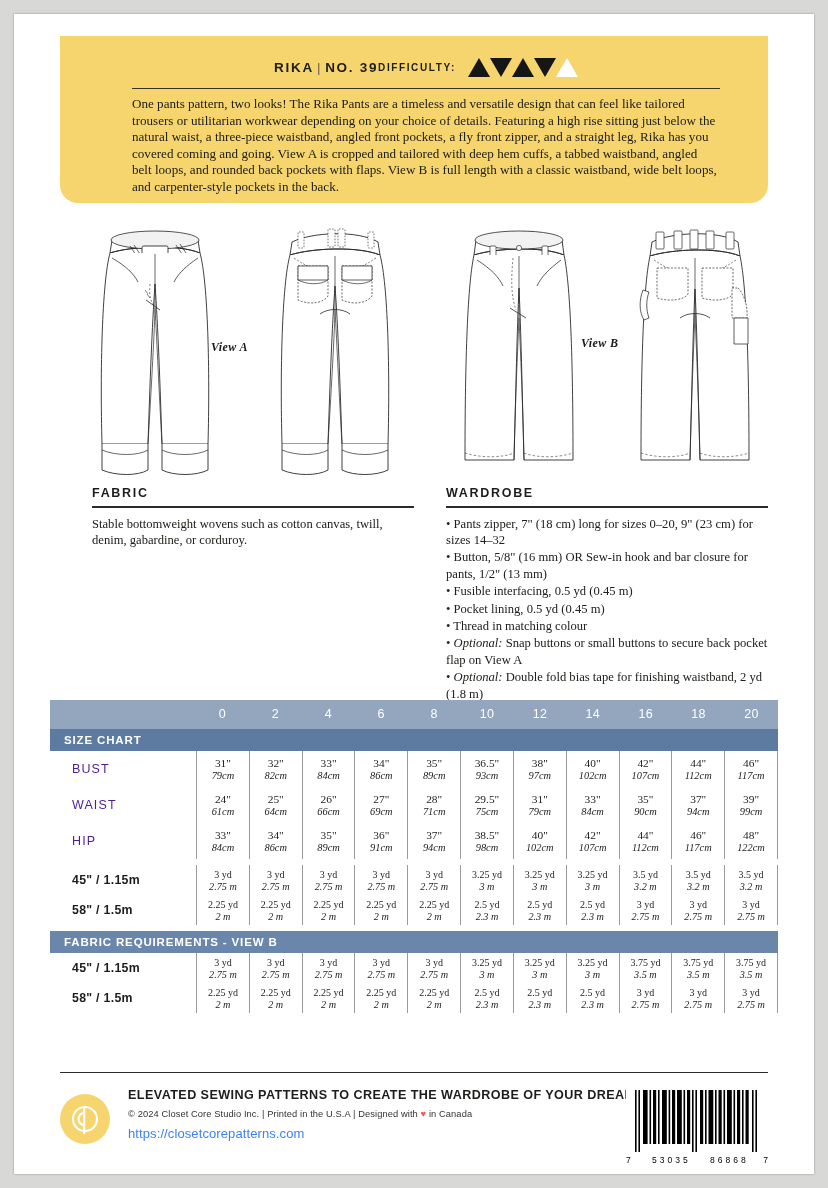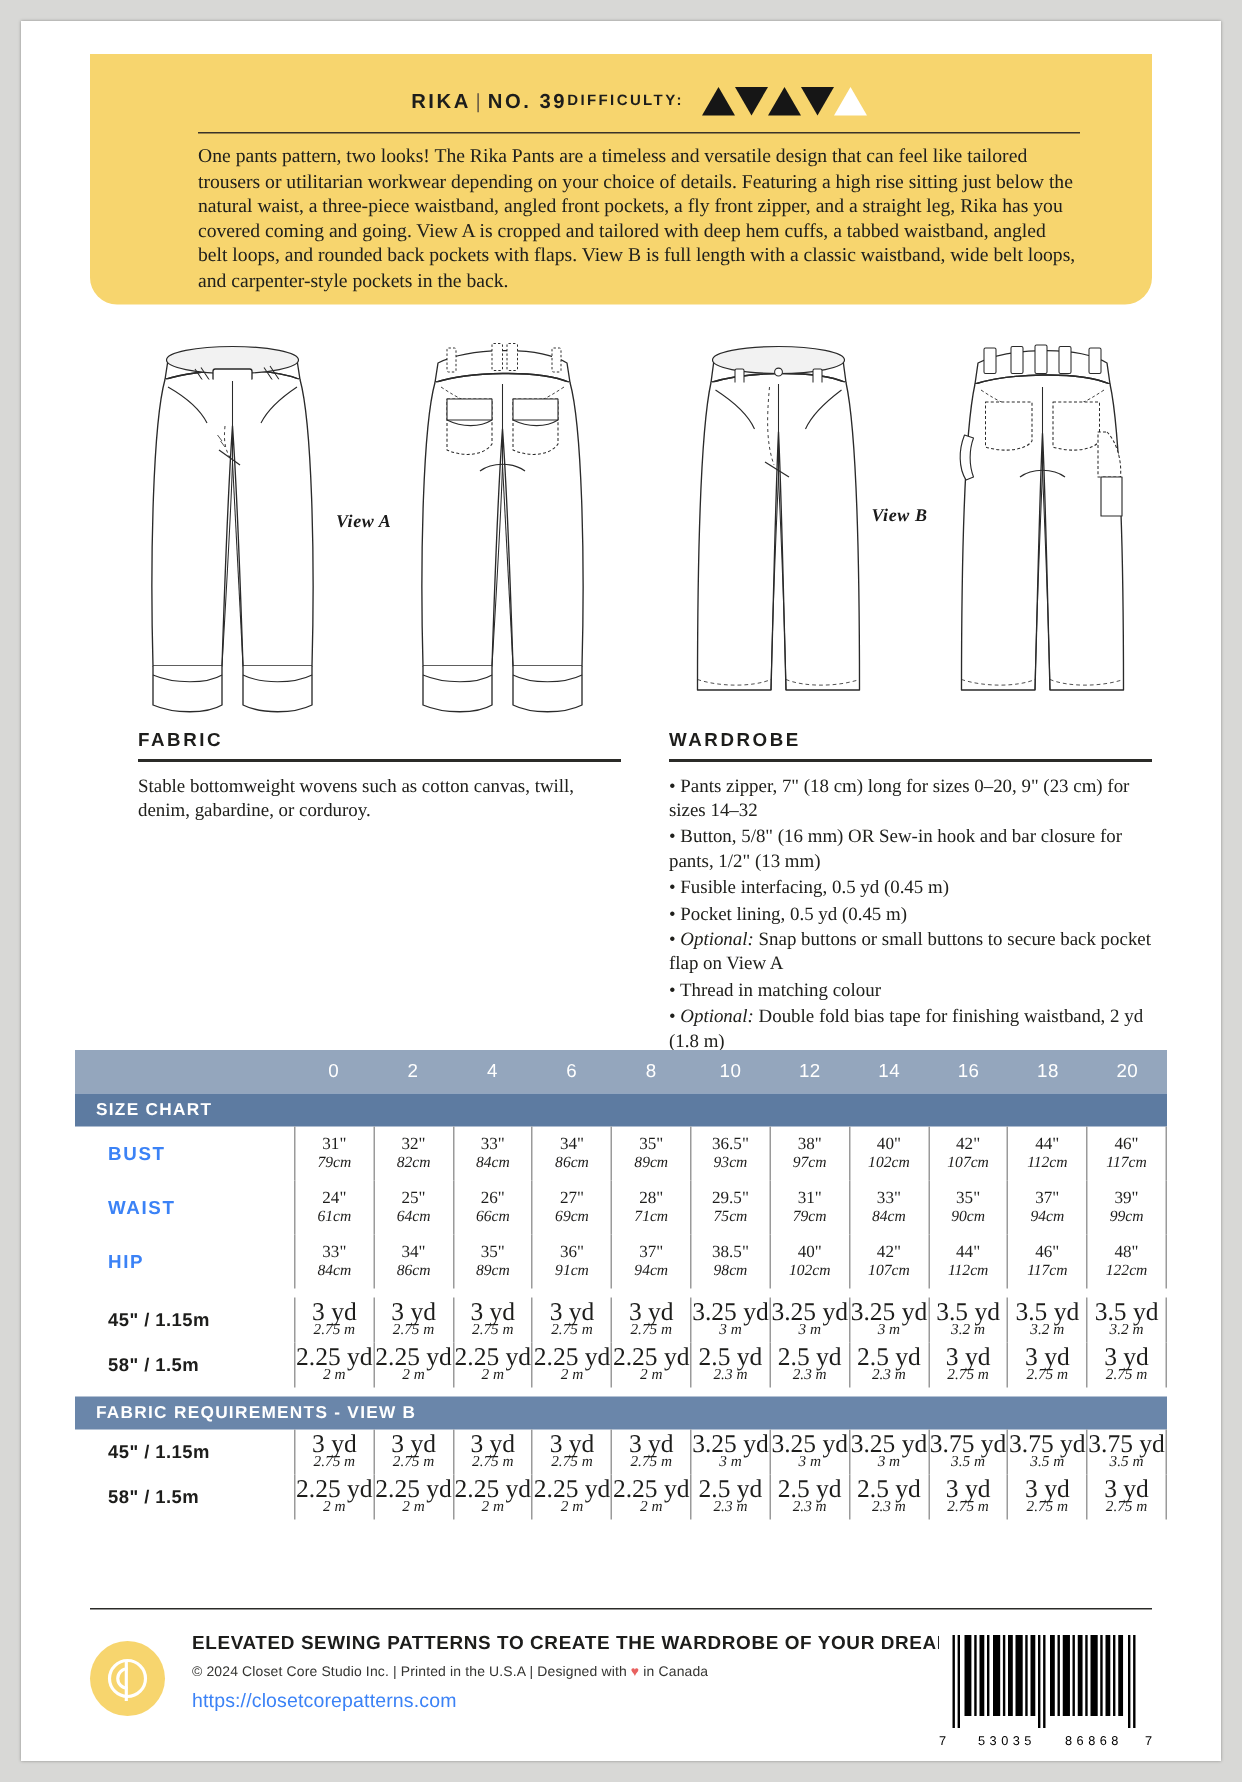--- a/index.html
+++ b/index.html
@@ -187,23 +187,23 @@
     font-size: 11.5px;
     font-weight: 600;
     letter-spacing: .85px;
     padding-left: 14px;
   }
   .section-bar.light { background: #6a86aa; }
 
   .meas-row { height: 36px; }
   .meas-row .tlabelcell {
     font-size: 12.5px;
-    font-weight: 700;
+    font-weight: 400;
     letter-spacing: 1.1px;
-    color: #3b82f6;
+    color: #4c1d95;
     padding-left: 22px;
     display: flex;
     align-items: center;
   }
   .meas-row .tcell {
     border-left: 1px solid #9a9a9a;
     display: flex;
     flex-direction: column;
     justify-content: center;
     font-family: "Liberation Serif", serif;
@@ -226,21 +226,21 @@
   .fab-row { height: 30px; }
   .fab-row .tcell {
     border-left: 1px solid #9a9a9a;
     display: flex;
     flex-direction: column;
     justify-content: center;
     font-family: "Liberation Serif", serif;
     color: #1d1d1b;
   }
   .fab-row .tcell:last-child { border-right: 1px solid #9a9a9a; }
-  .fab-row .imp { font-size: 17px; line-height: 13px; }
+  .fab-row .imp { font-size: 10px; line-height: 13px; }
   .fab-row .met { font-size: 10.2px; line-height: 12px; font-style: italic; }
   .spacer6 { height: 6px; }
 
   
   .footer-rule {
     position: absolute;
     left: 46px;
     top: 1058px;
     width: 708px;
     height: 1px;
@@ -386,21 +386,21 @@
             <path d="M55,88 C54,122 51,172 48,222" stroke-width="0.7"></path>
             <path d="M55,88 C57,122 59,172 62,222" stroke-width="0.7"></path>
 
             <path d="M2,222 L2,248 C16,254 38,254 48,248 L48,222" fill="#fff"></path>
             <path d="M62,222 L62,248 C74,254 96,254 108,248 L108,222" fill="#fff"></path>
             <path d="M2,228 C16,234 38,234 48,228" stroke-width="0.7"></path>
             <path d="M62,228 C74,234 96,234 108,228" stroke-width="0.7"></path>
           </g>
         </g>
       </svg>
-      <span class="viewlabel" style="left:132px; top:126px;">View A</span>
+      <span class="viewlabel" style="left:119px; top:126px;">View A</span>
     </div>
 
     <div class="illo-group" style="left:444px;">
       <svg width="320" height="265" viewBox="0 0 320 265">
         <g fill="none" stroke="#2a2a2a" stroke-width="0.9" stroke-linejoin="round">
 
           <g transform="translate(6,8)">
             <path d="M12,18 C32,8 78,6 98,18 L100,33 C78,24 32,26 10,33 Z" fill="#fff"></path>
             <path d="M10,33 C32,26 78,24 100,33"></path>
             <ellipse cx="55" cy="18" rx="44" ry="9" fill="#f2f2f2" stroke="#2a2a2a" stroke-width="0.8"></ellipse>
@@ -464,22 +464,22 @@
   </div>
 
   <div id="supplies-block">
     <div class="col-heading">WARDROBE</div>
     <div class="col-rule"></div>
     <div class="body-serif" style="margin-top:8px;">
       <div class="supply-li">• <span>Pants zipper, 7" (18 cm) long for sizes 0–20, 9" (23 cm) for sizes 14–32</span></div>
       <div class="supply-li">• <span>Button, 5/8" (16 mm) OR Sew-in hook and bar closure for pants, 1/2" (13 mm)</span></div>
       <div class="supply-li">• <span>Fusible interfacing, 0.5 yd (0.45 m)</span></div>
       <div class="supply-li">• <span>Pocket lining, 0.5 yd (0.45 m)</span></div>
+      <div class="supply-li">• <span>Thread in matching colour</span></div>
       <div class="supply-li">• <span class="opt">Optional:</span><span> Snap buttons or small buttons to secure back pocket flap on View A</span></div>
-      <div class="supply-li">• <span>Thread in matching colour</span></div>
       <div class="supply-li">• <span class="opt">Optional:</span><span> Double fold bias tape for finishing waistband, 2 yd (1.8 m)</span></div>
     </div>
   </div>
 
   <div class="table">
 
     <div class="trow sizes-row">
       <div class="tlabelcell"></div>
       <div class="tcell">0</div>
       <div class="tcell">2</div>

